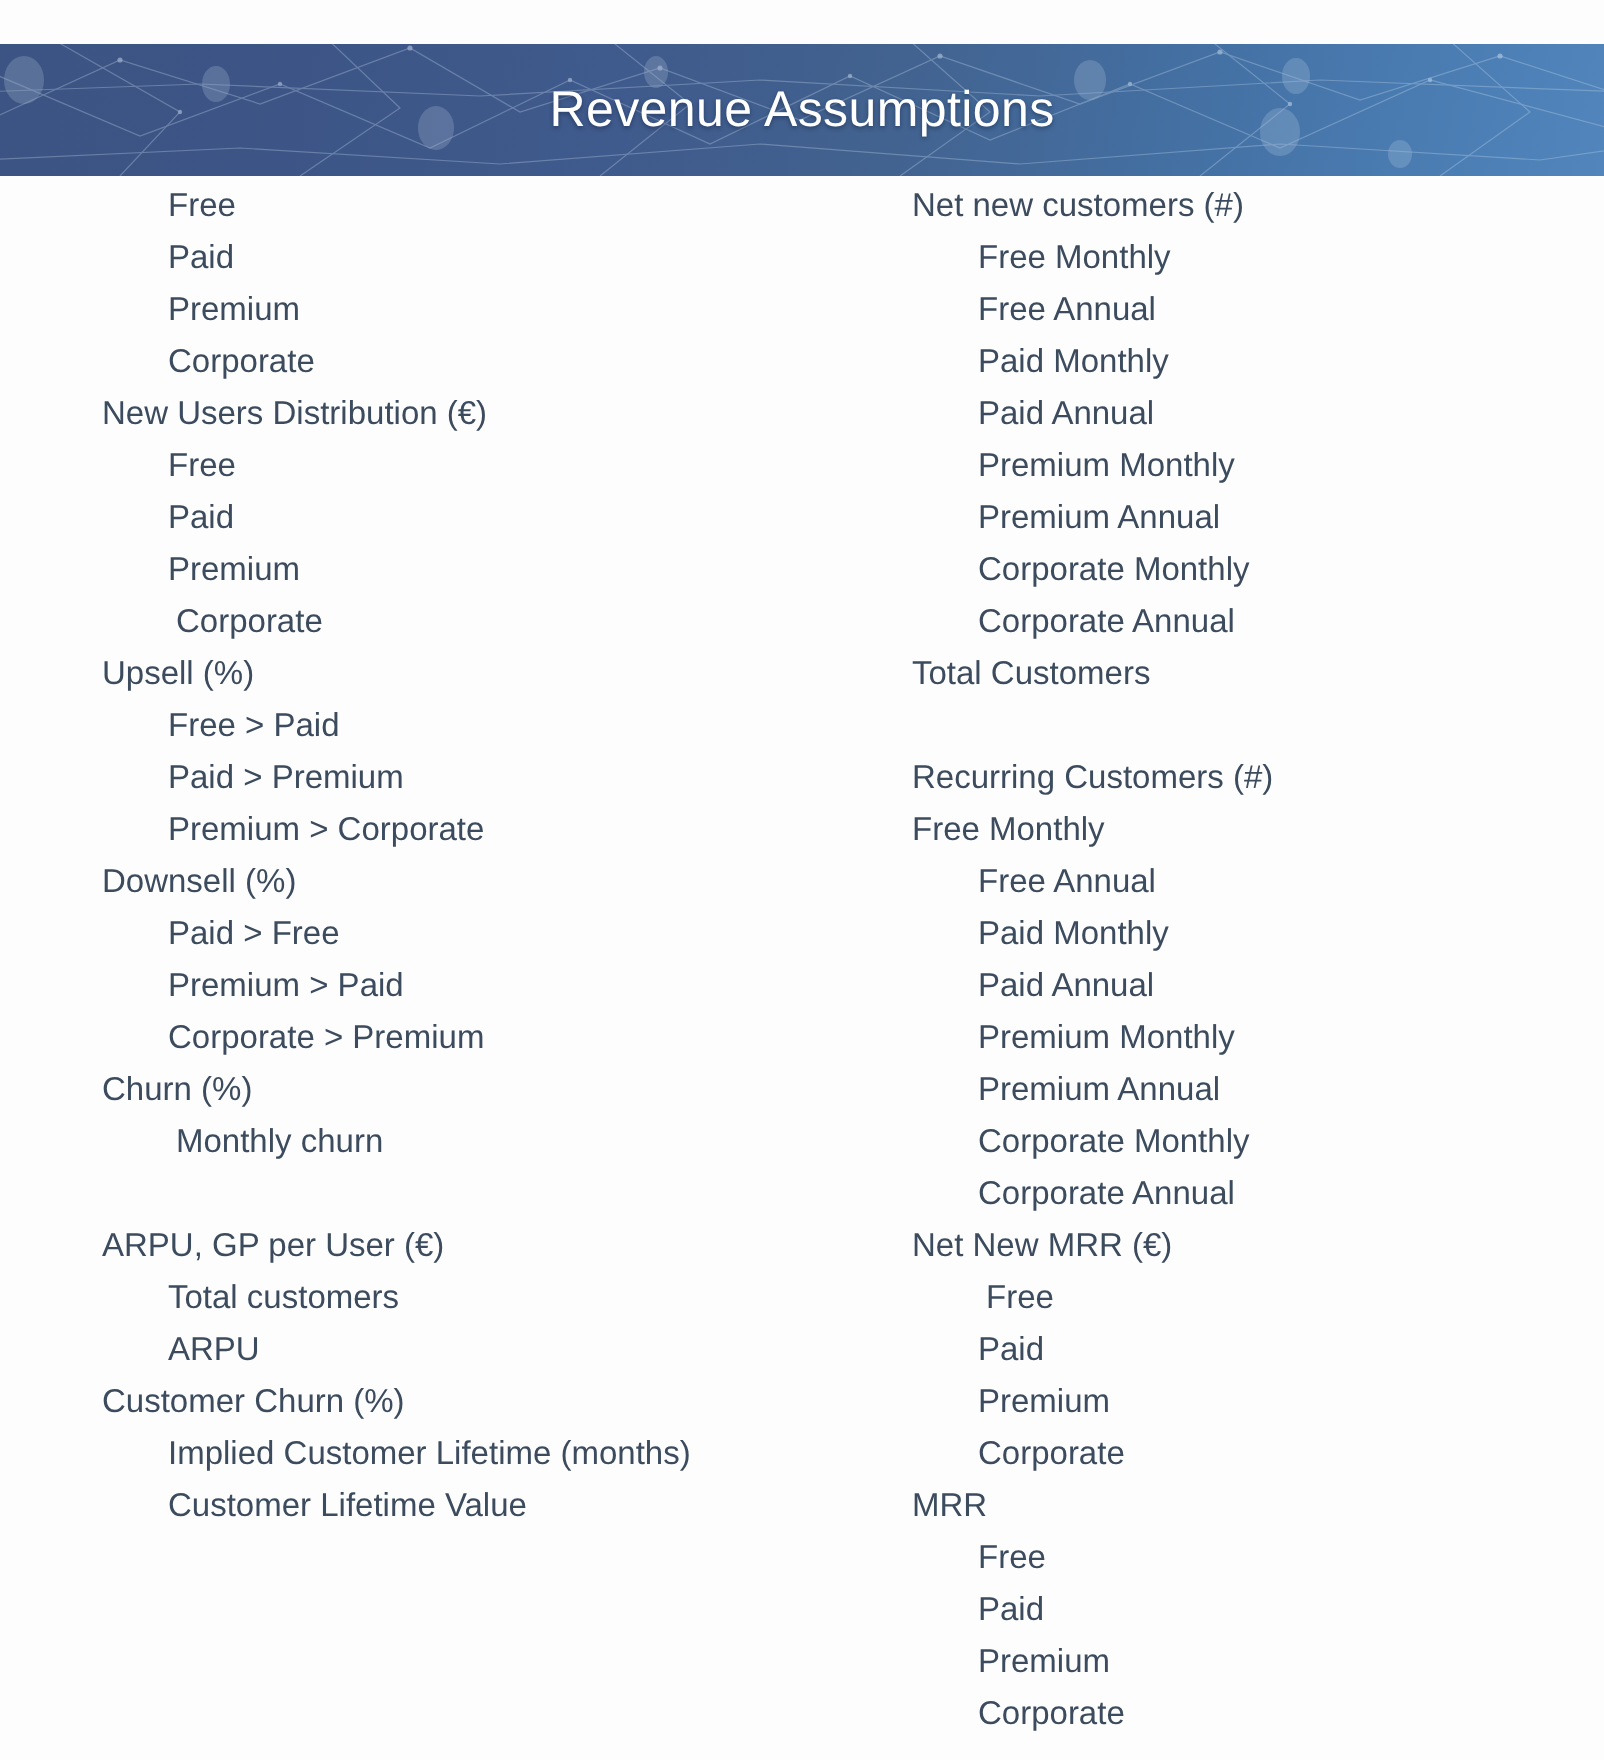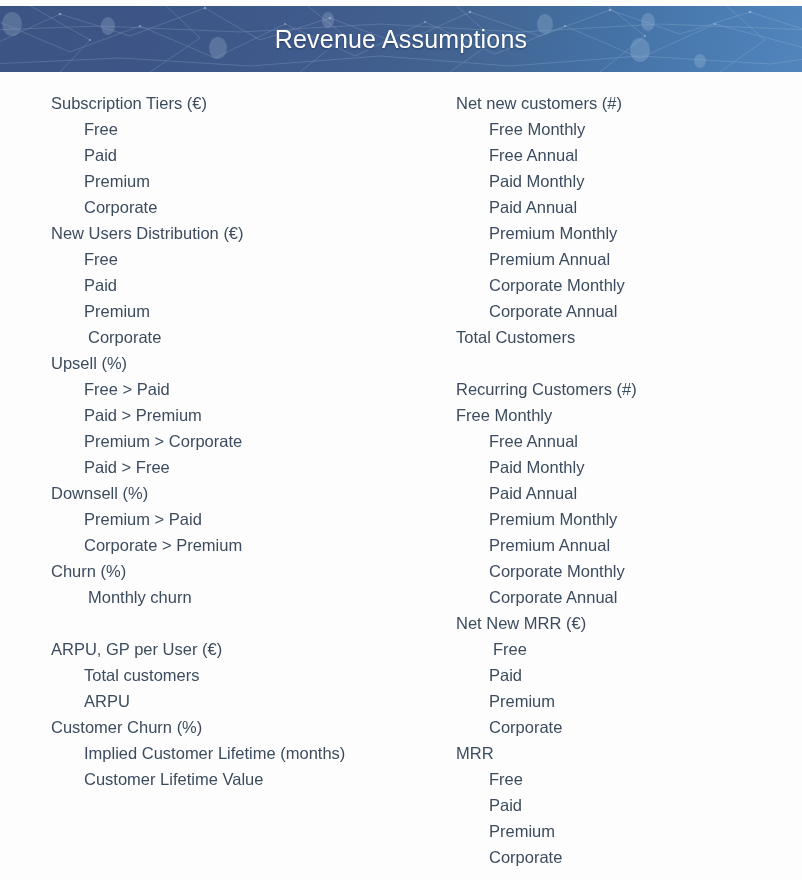--- a/index.html
+++ b/index.html
@@ -13,21 +13,21 @@
     position: relative;
     overflow: hidden;
     font-family: "Liberation Sans", sans-serif;
     background: #fdfdfe;
   }
 
   
   .banner {
     position: absolute;
     left: 0;
-    top: 6px;
+    top: 22px;
     width: 802px;
     height: 66px;
     overflow: hidden;
     background: linear-gradient(100deg,
                 #3b5483 0%,
                 #3c5586 18%,
                 #3f5a8c 38%,
                 #42628f 55%,
                 #4470a3 74%,
                 #4a7cb2 88%,
@@ -123,36 +123,35 @@
       <circle cx="90" cy="34" r="1.1"></circle>
       <circle cx="345" cy="30" r="1.1"></circle>
       <circle cx="645" cy="30" r="1.1"></circle>
     </g>
   </svg>
   <div class="banner-title">Revenue Assumptions</div>
 </div>
 
 <div class="content">
   <div class="col col-left" id="left-col">
-      <div class="row lvl-0">Subscription Tiers (€)</div>
       <div class="row lvl-1">Free</div>
       <div class="row lvl-1">Paid</div>
       <div class="row lvl-1">Premium</div>
       <div class="row lvl-1">Corporate</div>
       <div class="row lvl-0">New Users Distribution (€)</div>
       <div class="row lvl-1">Free</div>
       <div class="row lvl-1">Paid</div>
       <div class="row lvl-1">Premium</div>
       <div class="row lvl-1a">Corporate</div>
       <div class="row lvl-0">Upsell (%)</div>
       <div class="row lvl-1">Free &gt; Paid</div>
       <div class="row lvl-1">Paid &gt; Premium</div>
       <div class="row lvl-1">Premium &gt; Corporate</div>
+      <div class="row lvl-0">Downsell (%)</div>
       <div class="row lvl-1">Paid &gt; Free</div>
-      <div class="row lvl-0">Downsell (%)</div>
       <div class="row lvl-1">Premium &gt; Paid</div>
       <div class="row lvl-1">Corporate &gt; Premium</div>
       <div class="row lvl-0">Churn (%)</div>
       <div class="row lvl-1a">Monthly churn</div>
       <div class="row spacer"></div>
       <div class="row lvl-0">ARPU, GP per User (€)</div>
       <div class="row lvl-1">Total customers</div>
       <div class="row lvl-1">ARPU</div>
       <div class="row lvl-0">Customer Churn (%)</div>
       <div class="row lvl-1">Implied Customer Lifetime (months)</div>

